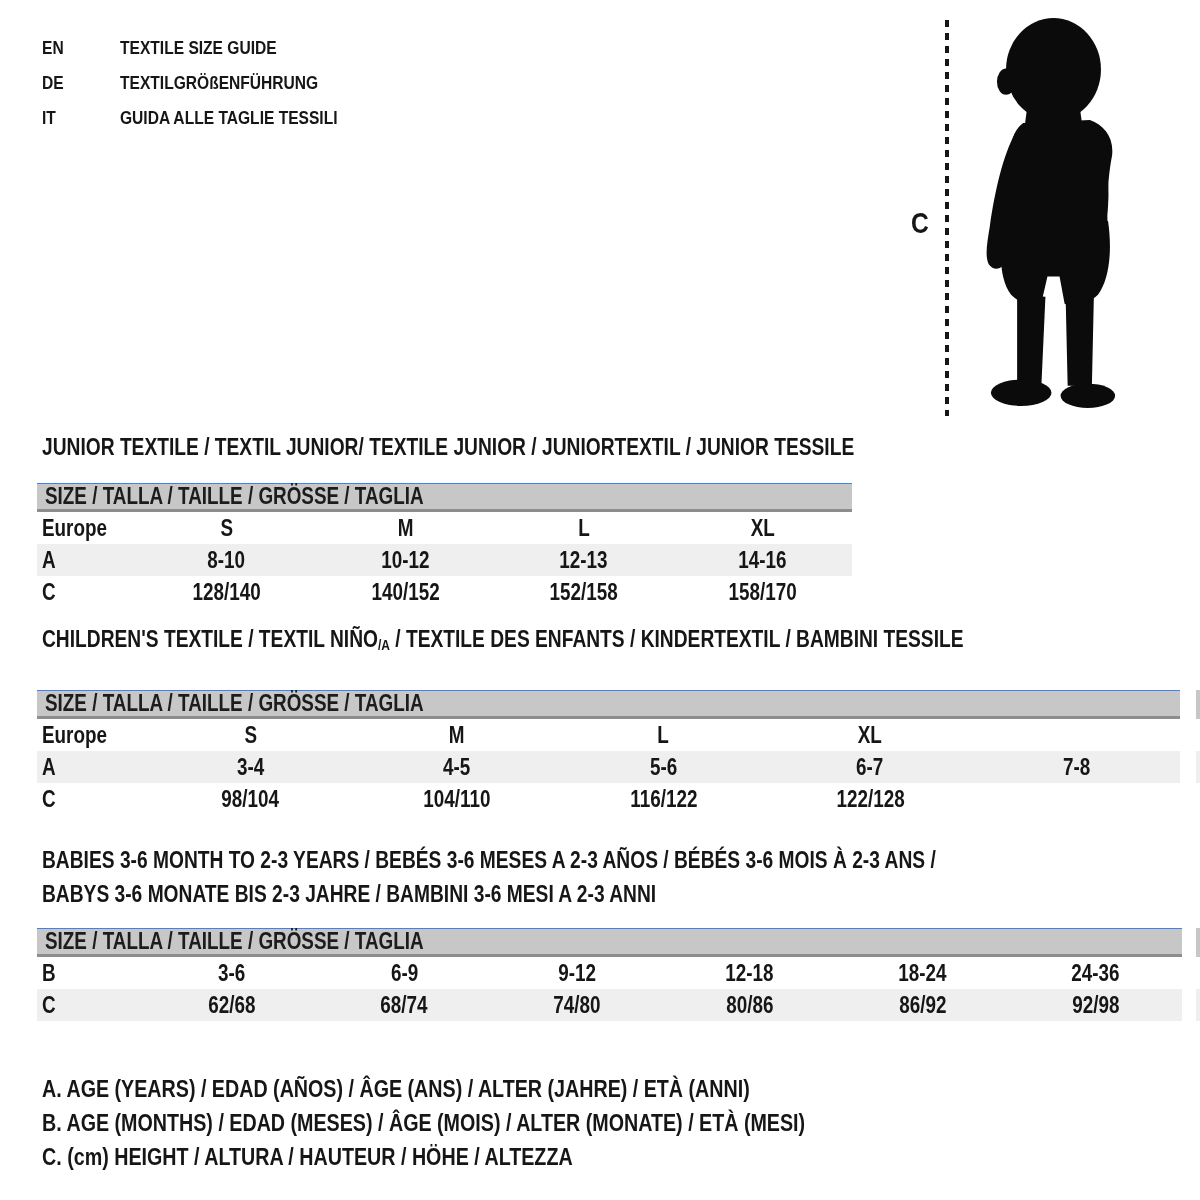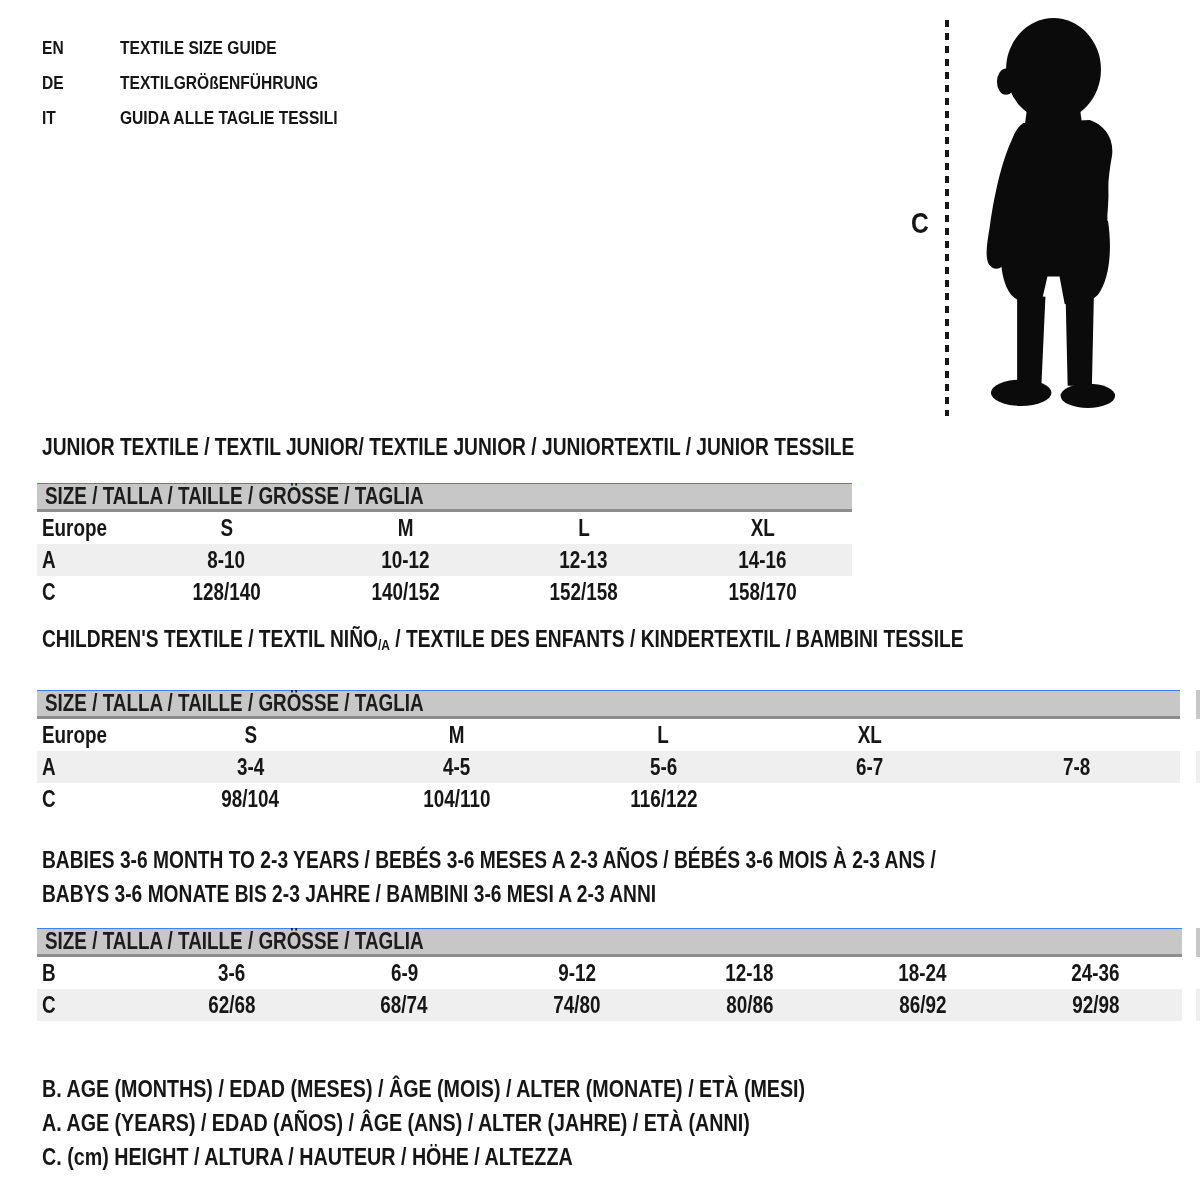--- a/index.html
+++ b/index.html
@@ -136,20 +136,21 @@
       <div class="cell"><span class="cond">4-5</span></div>
       <div class="cell"><span class="cond">5-6</span></div>
       <div class="cell"><span class="cond">6-7</span></div>
       <div class="cell"><span class="cond">7-8</span></div>
     </div>
     <div class="row">
       <div class="cell lbl"><span class="cond-l">C</span></div>
       <div class="cell"><span class="cond">98/104</span></div>
       <div class="cell"><span class="cond">104/110</span></div>
       <div class="cell"><span class="cond">116/122</span></div>
+      <div class="cell"><span class="cond">122/128</span></div>
     </div>
   </div>
 
   <div class="section-title" style="top:847px;">
     <span class="cond-t">BABIES 3-6 MONTH TO 2-3 YEARS / BEBÉS 3-6 MESES A 2-3 AÑOS / BÉBÉS 3-6 MOIS À 2-3 ANS /</span>
   </div>
   <div class="section-title" style="top:881px;">
     <span class="cond-t">BABYS 3-6 MONATE BIS 2-3 JAHRE / BAMBINI 3-6 MESI A 2-3 ANNI</span>
   </div>
   <div class="size-band" style="top:928px; width:1145px;">
@@ -175,18 +176,18 @@
       <div class="cell"><span class="cond">92/98</span></div>
     </div>
   </div>
 
   <div class="sliver band" style="top:690px;"></div>
   <div class="sliver altr" style="top:751px;"></div>
   <div class="sliver band" style="top:928px;"></div>
   <div class="sliver altr" style="top:989px;"></div>
 
   <div class="legend">
+    <div class="line"><span class="cond-l">A. AGE (YEARS) / EDAD (AÑOS) / ÂGE (ANS) / ALTER (JAHRE) / ETÀ (ANNI)</span></div>
     <div class="line"><span class="cond-l">B. AGE (MONTHS) / EDAD (MESES) / ÂGE (MOIS) / ALTER (MONATE) / ETÀ (MESI)</span></div>
-    <div class="line"><span class="cond-l">A. AGE (YEARS) / EDAD (AÑOS) / ÂGE (ANS) / ALTER (JAHRE) / ETÀ (ANNI)</span></div>
     <div class="line"><span class="cond-l">C. (cm) HEIGHT / ALTURA / HAUTEUR / HÖHE / ALTEZZA</span></div>
   </div>
 
 </div>
 
 </body></html>

